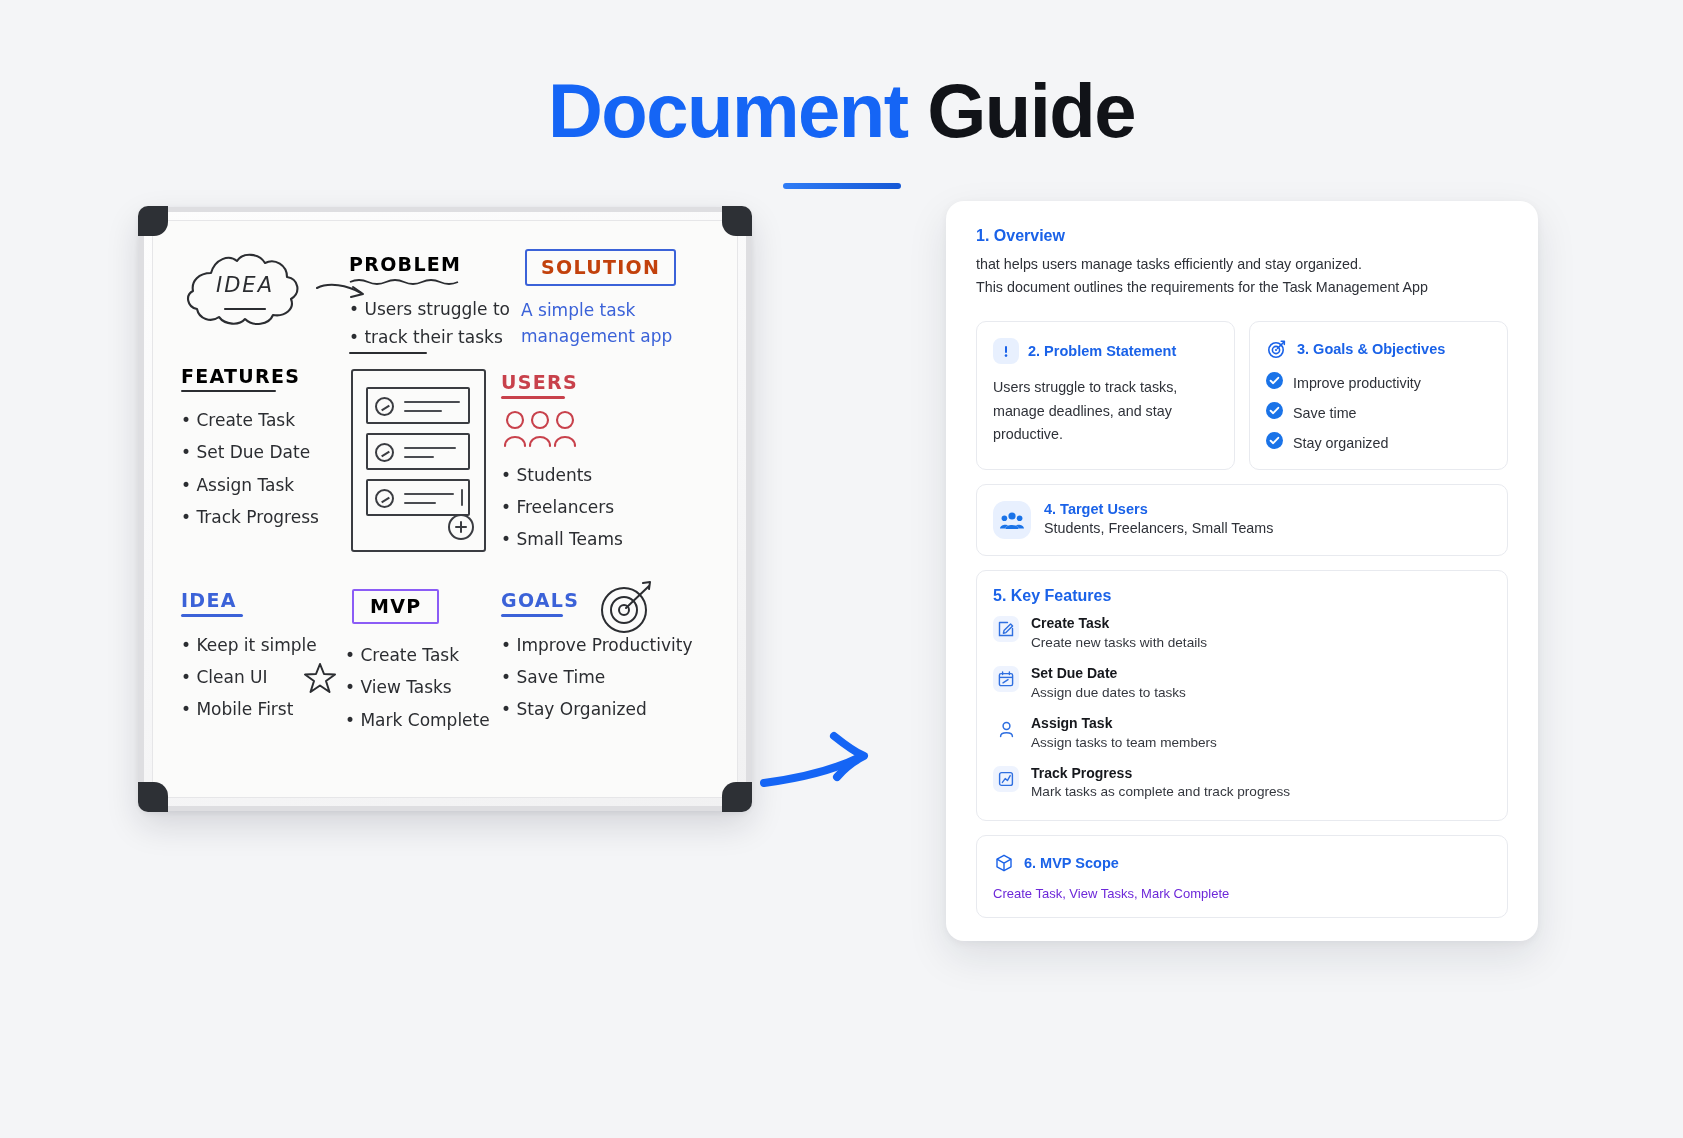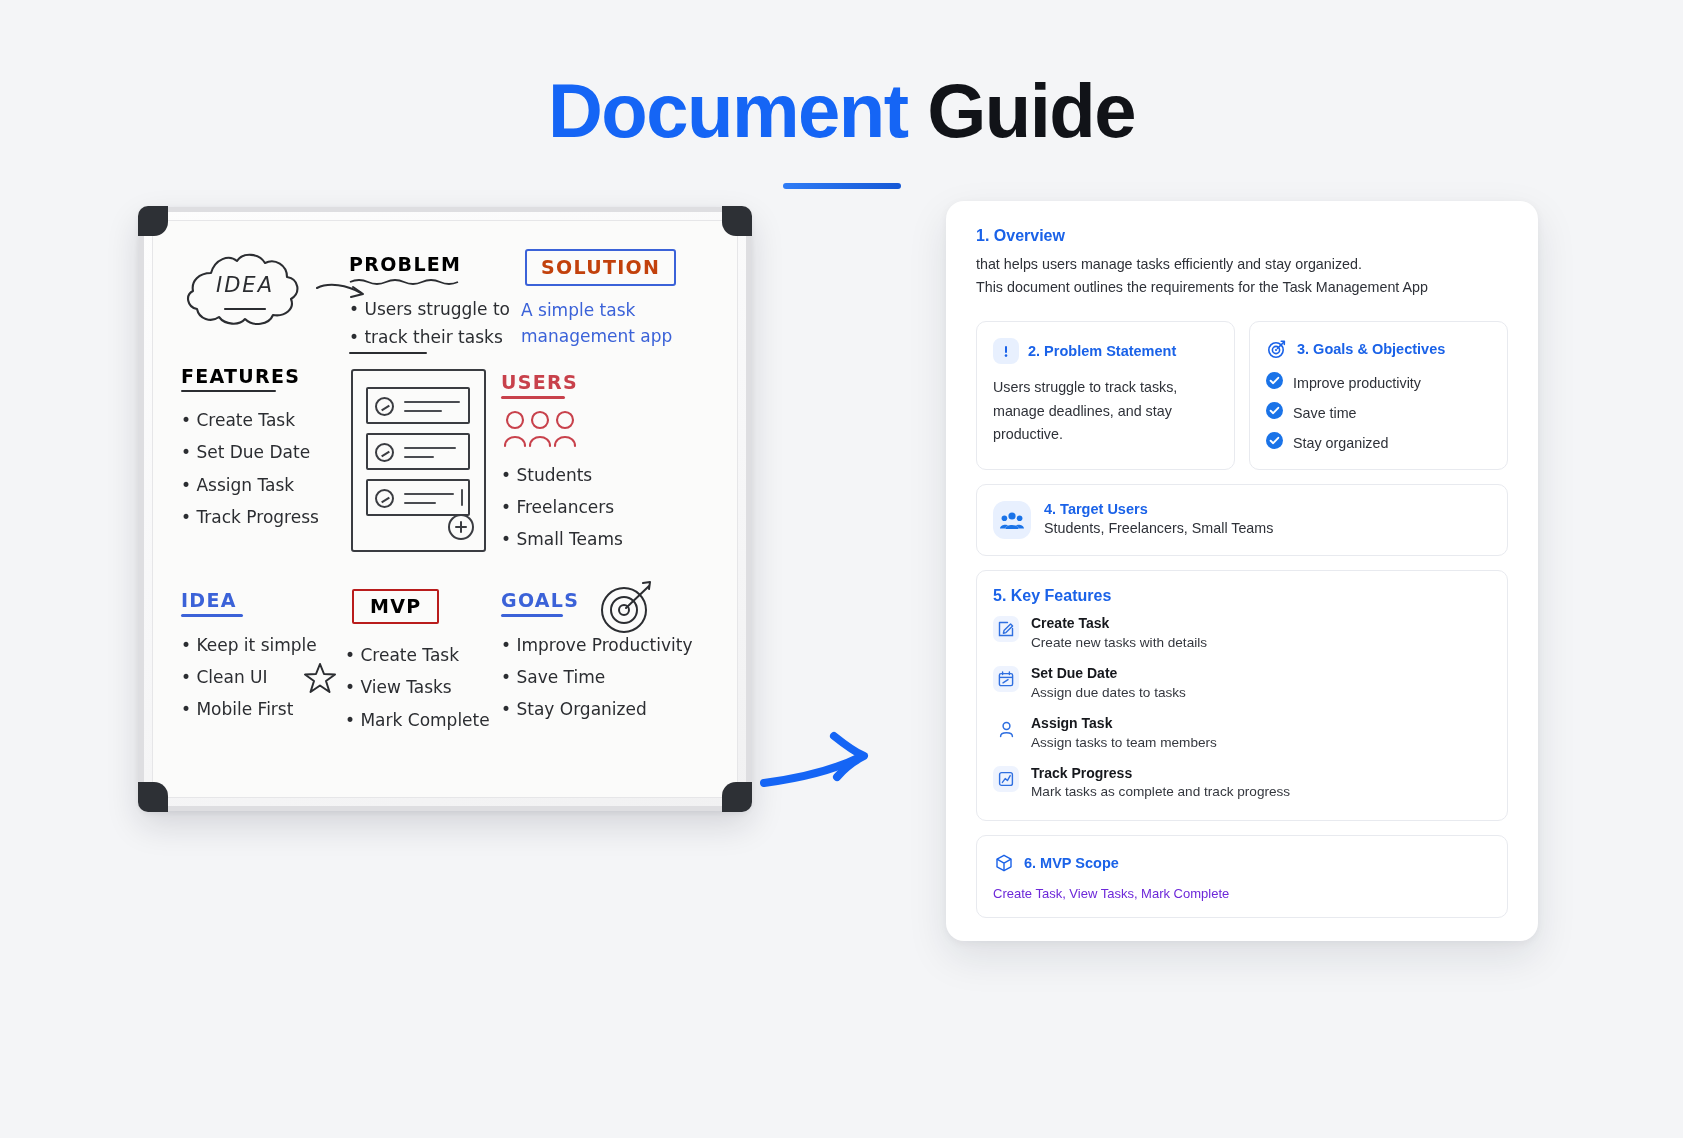--- a/index.html
+++ b/index.html
@@ -125,21 +125,21 @@
     border: 2px solid #3a3c41; border-radius: 50%;
   }
   .wire-plus::before, .wire-plus::after {
     content:""; position:absolute; background:#3a3c41; border-radius:2px;
   }
   .wire-plus::before { left:5px; top:10px; width:12px; height:2px; }
   .wire-plus::after  { left:10px; top:5px; width:2px; height:12px; }
 
   .mvp-box {
     position: absolute; left: 199px; top: 368px;
-    border: 2px solid #b91c1c; border-radius: 2px;
+    border: 2px solid #8b5cf6; border-radius: 2px;
     padding: 4px 16px 5px 16px;
   }
 
   .star { position: absolute; left: 150px; top: 440px; }
   .target { position: absolute; left: 443px; top: 358px; }
   .arrow-idea { position: absolute; left: 162px; top: 58px; }
 
   
   .big-arrow { position: absolute; left: 760px; top: 538px; }
 

